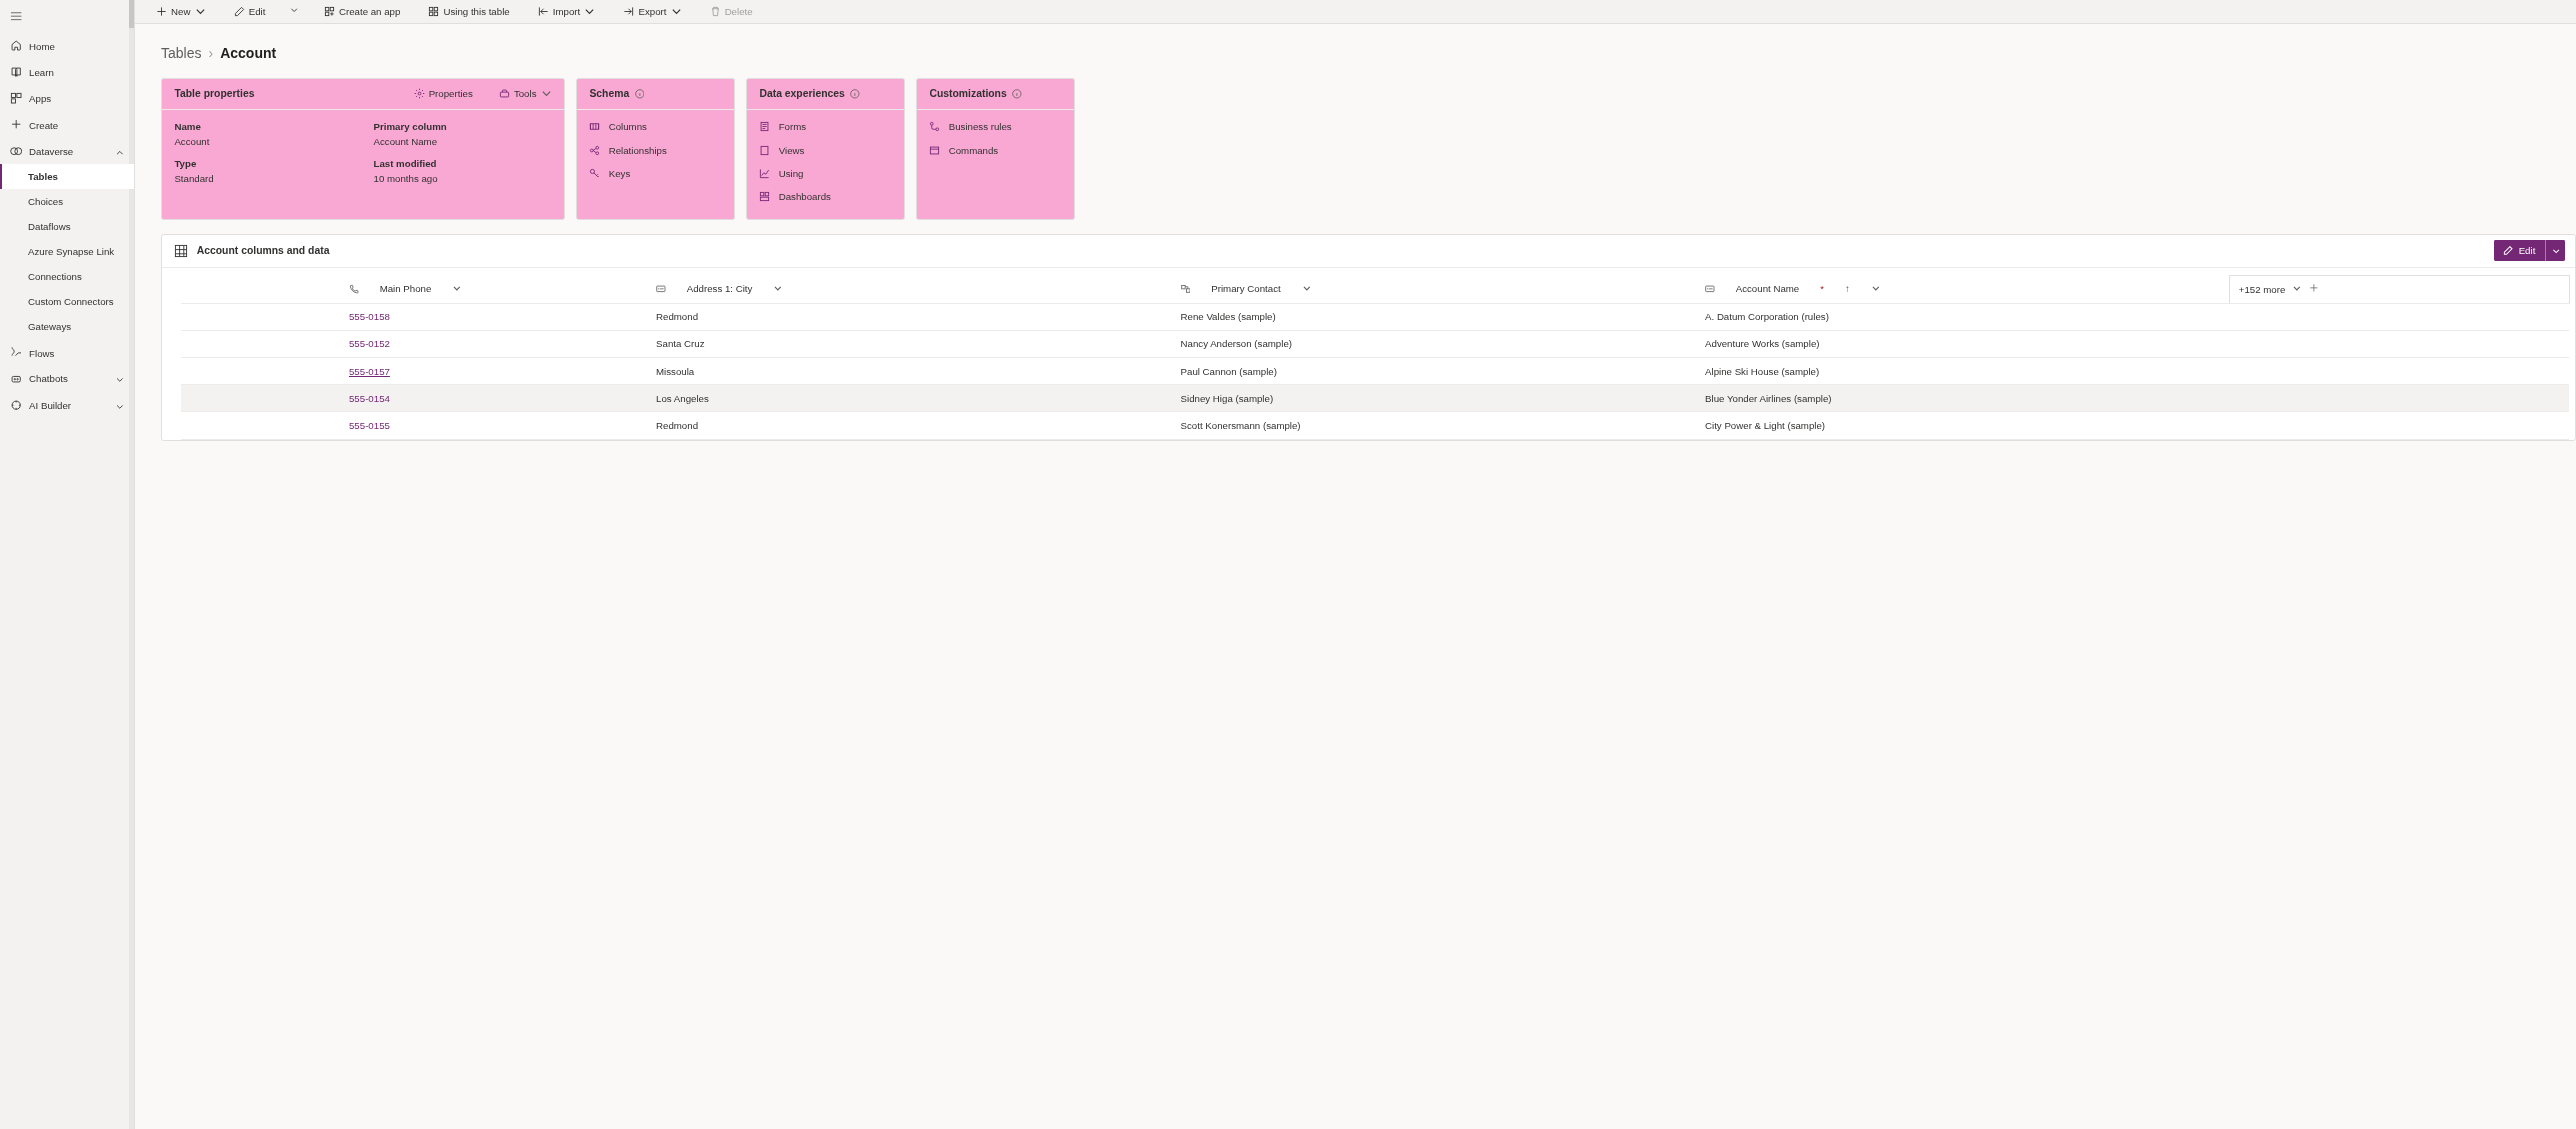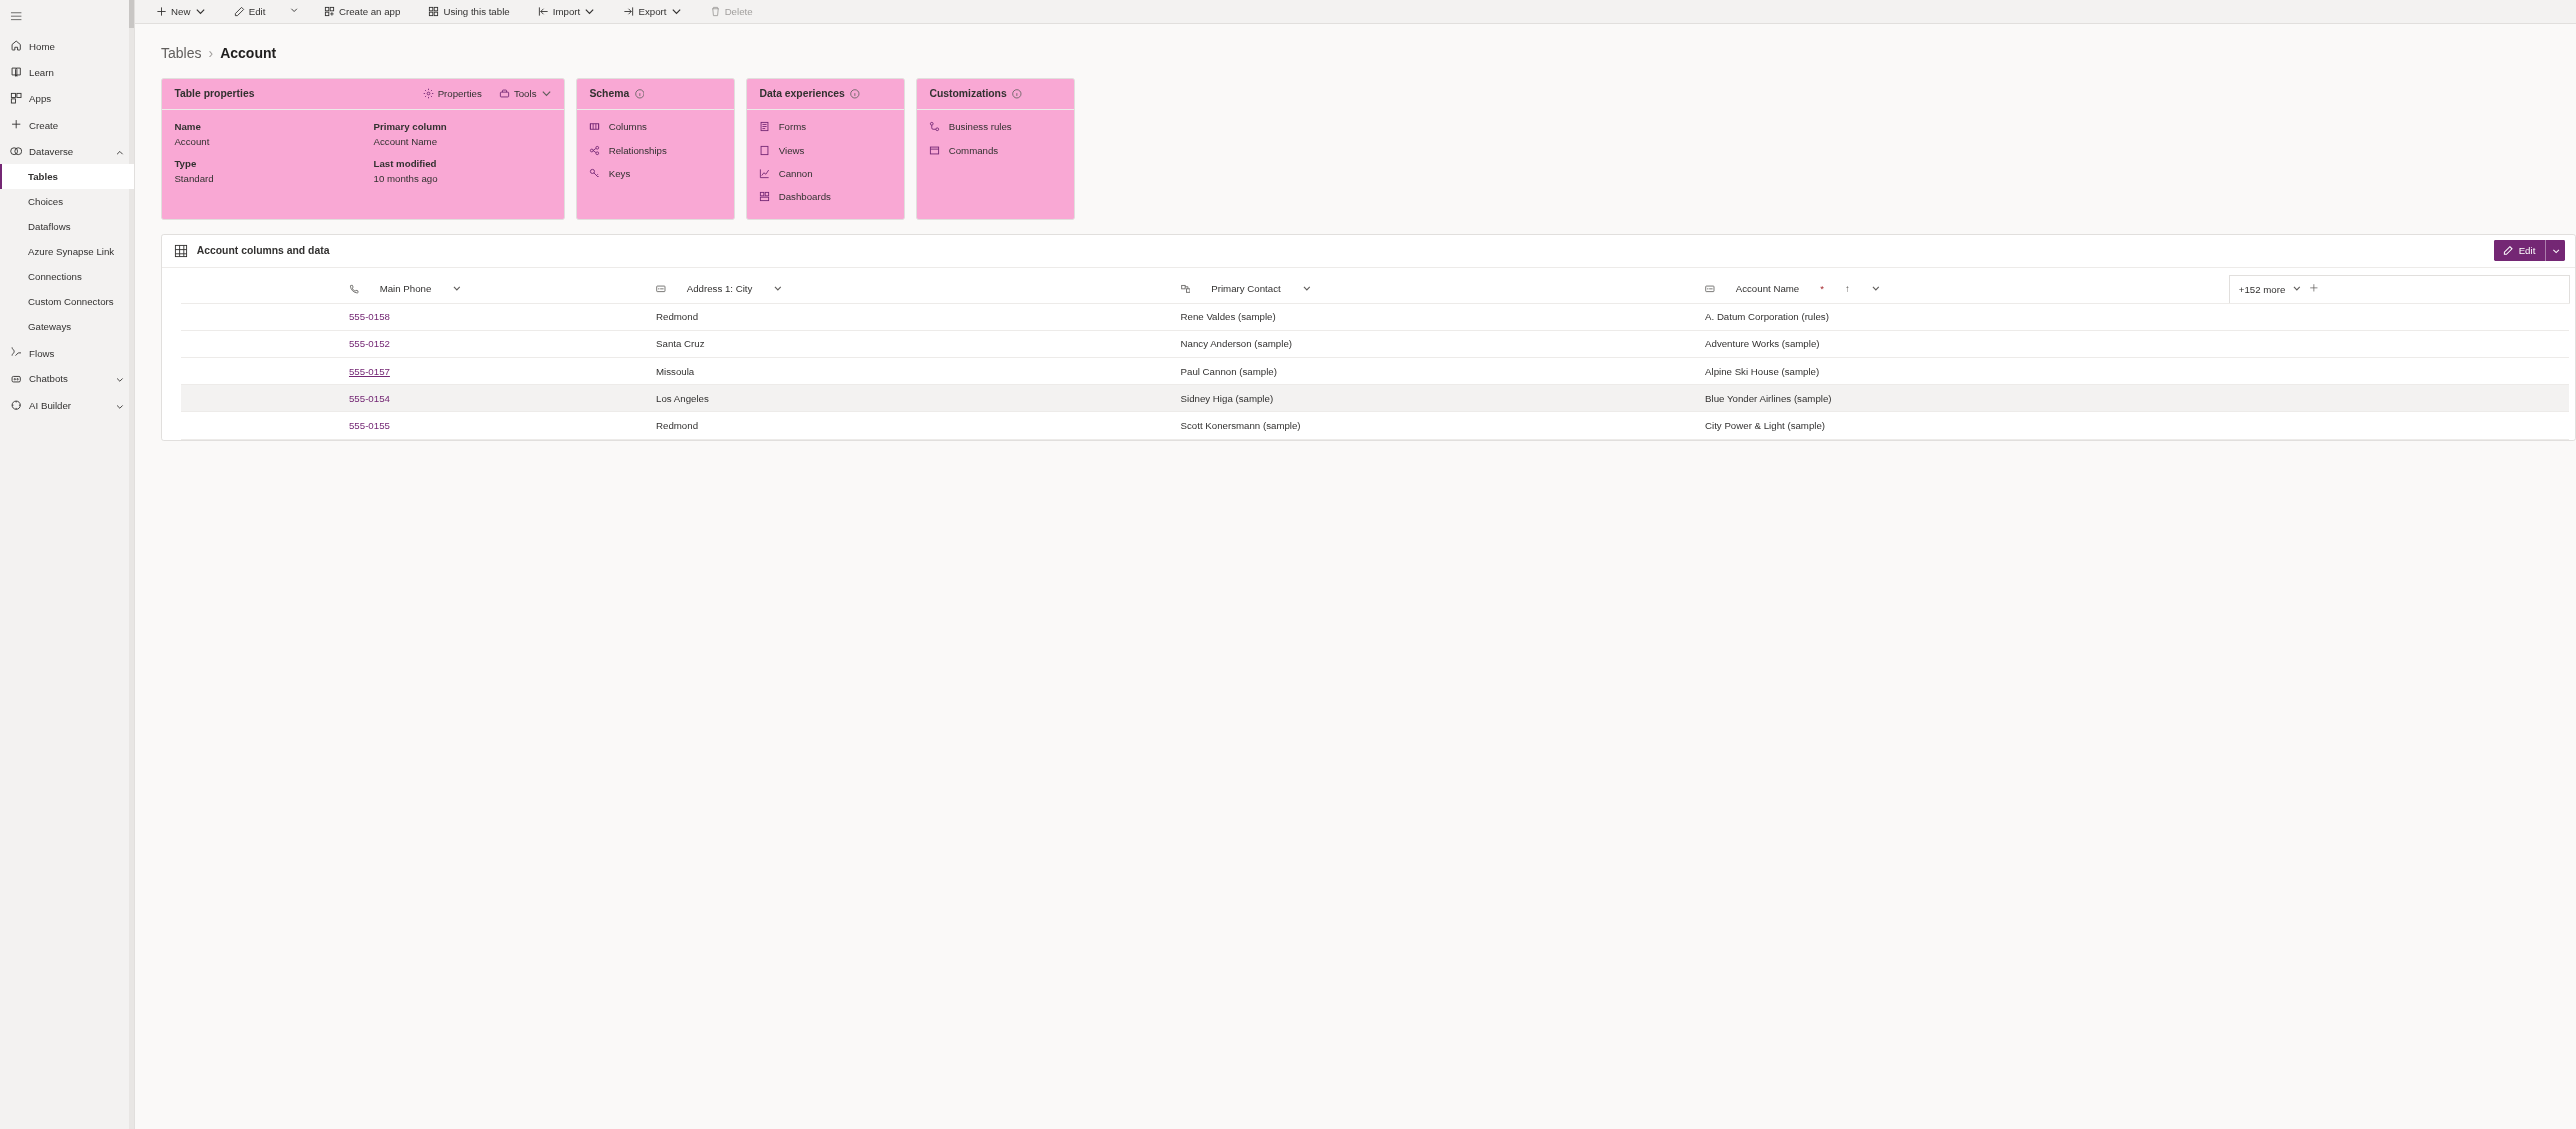--- a/index.html
+++ b/index.html
@@ -33,21 +33,21 @@
 .content { padding: 21px 0 21px 26px; }
 .crumbs { display:flex; align-items:center; font-size:14px; margin-bottom:16.6px; }
 .crumbs .crumb1 { color:#605e5c; cursor:pointer; }
 .crumbs .sep { margin:0 7px; color:#a19f9d; }
 .crumbs .crumb2 { font-weight:600; color:#201f1e; }
 
 .cards { display:flex; gap:11px; margin-bottom:14px; }
 .card { background:#f9a8d4; border:0.7px solid #e1dfdd; border-radius:2.8px; padding:0; }
 .card-head { display:flex; align-items:center; justify-content:space-between; padding:9.7px 12.4px; border-bottom:0.7px solid #edebe9; }
 .card-title { font-size:10.4px; font-weight:600; color:#323130; display:flex; align-items:center; gap:5.5px; }
-.card-actions { display:flex; gap:17px; }
+.card-actions { display:flex; gap:26px; }
 .card-action { display:flex; align-items:center; gap:4.1px; cursor:pointer; color:#323130; font-size:9.7px; }
 .card-action svg { stroke:#742774; fill:none; stroke-width:1.3; width:11px; height:11px; }
 .card-body { padding:11px 12.4px 16.6px; }
 .props-grid { display:grid; grid-template-columns:1fr 1fr; row-gap:4.1px; column-gap:21px; }
 .prop-label { font-weight:600; font-size:9.7px; color:#323130; }
 .prop-value { font-size:9.7px; color:#323130; padding-bottom:7px; }
 .card1 { flex:0 0 404px; }
 .card2, .card3, .card4 { flex:0 0 159px; }
 .link-list { display:flex; flex-direction:column; gap:12.4px;justify-content:space-between; }
 .link-item { display:flex; align-items:center; gap:8.3px; cursor:pointer; color:#323130; }
@@ -397,21 +397,21 @@
               <div class="link-item">
                 <svg viewBox="0 0 16 16">
                     <rect x="3" y="2" width="10" height="12"></rect>
                   </svg>
                 <span>Views</span>
               </div>
               <div class="link-item">
                 <svg viewBox="0 0 16 16">
                     <path d="M2 14V2M2 14h12M4 11l3-4 3 2 4-6"></path>
                   </svg>
-                <span>Cannon</span>
+                <span>Using</span>
               </div>
               <div class="link-item">
                 <svg viewBox="0 0 16 16">
                     <rect x="2" y="2" width="5" height="5"></rect>
                     <rect x="9" y="2" width="5" height="5"></rect>
                     <rect x="2" y="9" width="12" height="5"></rect>
                   </svg>
                 <span>Dashboards</span>
               </div>
             </div>

